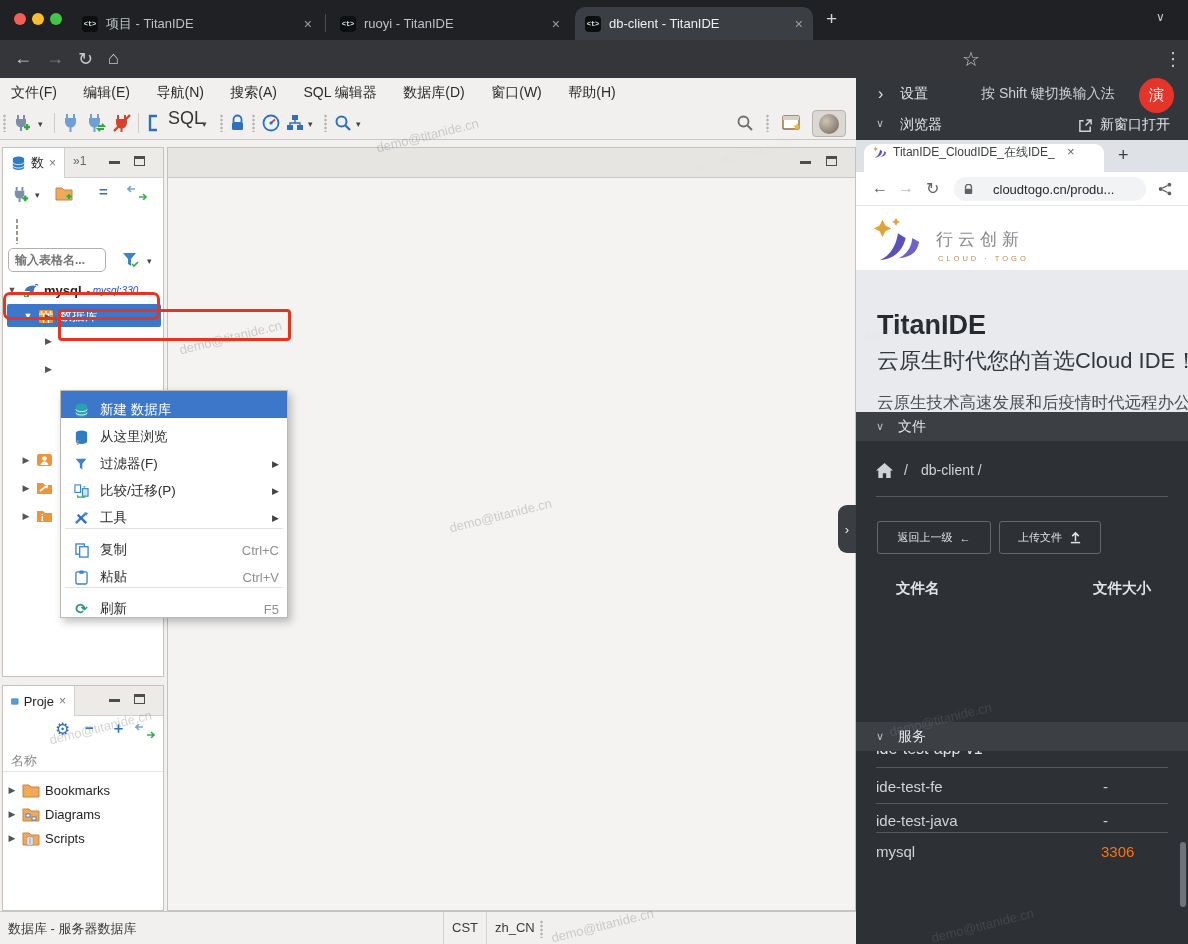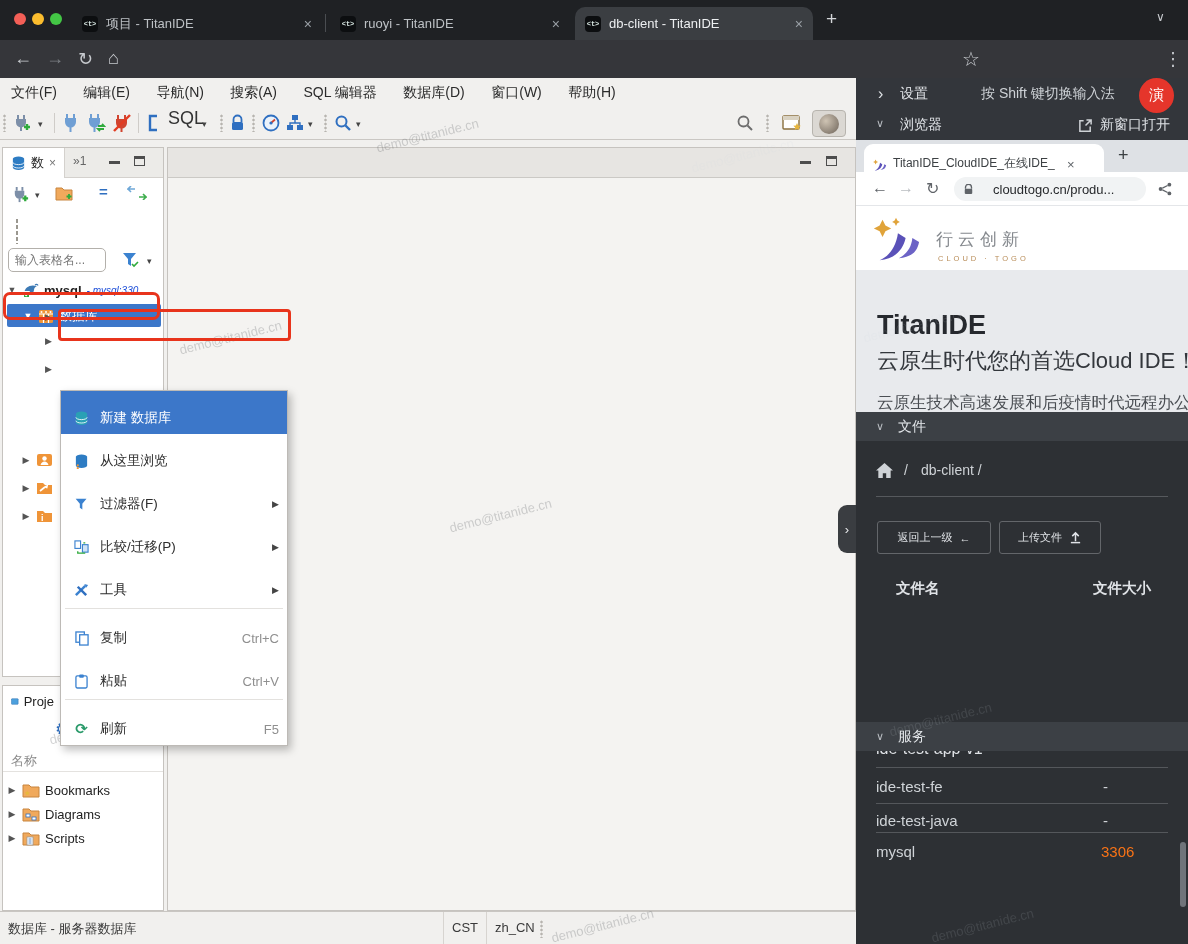--- a/index.html
+++ b/index.html
@@ -34,35 +34,35 @@
   .panel{position:absolute;background:#fff;border:1px solid #c6c3bf;}
   .ptabs{position:absolute;left:0;top:0;right:0;height:30px;background:#ecebe8;border-bottom:1px solid #d4d1cd;}
   .ptab{position:absolute;left:0;top:0;height:30px;background:#fff;border-right:1px solid #d4d1cd;display:flex;align-items:center;gap:5px;padding:0 8px;font-size:13px;color:#222;}
   .winmin{position:absolute;width:11px;height:3px;background:#4d4d4d;}
   .winmax{position:absolute;width:11px;height:10px;border:1.5px solid #4d4d4d;border-top:3.5px solid #4d4d4d;}
   .trow{position:absolute;display:flex;align-items:center;font-size:13px;color:#222;height:24px;gap:5px;white-space:nowrap;}
   .tw{color:#555;font-size:9px;width:10px;text-align:center;flex:none;}
   .redbox{position:absolute;border:3px solid #e8341c;border-radius:7px;pointer-events:none;z-index:60;}
   
   #cmenu{position:absolute;left:60px;top:312px;width:228px;background:#fff;border:1px solid #bdbab6;box-shadow:3px 4px 8px rgba(0,0,0,.25);z-index:40;}
-  .mrow{display:flex;align-items:center;height:43px;padding:11px 8px 0 12px;font-size:13.5px;color:#2d2d2d;gap:10px;}
+  .mrow{display:flex;align-items:center;height:27px;padding:11px 8px 0 12px;font-size:13.5px;color:#2d2d2d;gap:10px;}
   .mrow .sc{margin-left:auto;color:#8f8f8f;font-size:13px;}
   .mrow .sub{margin-left:auto;color:#444;font-size:9px;}
   .mrow.hl{background:#3c77c9;color:#fff;}
   .msep{height:1px;background:#e3e1de;margin:2px 4px;}
   .micon{width:17px;height:17px;flex:none;display:flex;align-items:center;justify-content:center;}
   
   #rpanel{position:absolute;left:856px;top:78px;width:332px;height:866px;background:#33363b;color:#dfe2e6;}
   .sechead{position:absolute;left:0;width:332px;height:29px;background:#3c4045;display:flex;align-items:center;gap:10px;padding:0 0 0 20px;font-size:14px;color:#e3e6ea;}
   .chev{font-size:11px;color:#b9bdc2;width:12px;display:inline-block;}
   .darkarea{position:absolute;left:0;width:332px;background:#2d3034;}
   .obtn{position:absolute;height:33px;border:1px solid #63666a;border-radius:3px;color:#e0e3e7;font-size:11px;display:flex;align-items:center;justify-content:center;gap:7px;background:transparent;}
   
   #ibtabs{position:absolute;left:0;top:62px;width:332px;height:32px;background:#dee1e5;}
-  #ibtab{position:absolute;left:8px;top:4px;width:240px;height:28px;background:#fff;border-radius:9px 9px 0 0;display:flex;align-items:flex-end;gap:6px;padding:0 8px;color:#3c4043;font-size:12px;}
+  #ibtab{position:absolute;left:8px;top:4px;width:240px;height:28px;background:#fff;border-radius:9px 9px 0 0;display:flex;align-items:flex-start;gap:6px;padding:0 8px;color:#3c4043;font-size:12px;}
   #ibnav{position:absolute;left:0;top:94px;width:332px;height:34px;background:#fff;border-bottom:1px solid #e4e6e9;}
   #ibpill{position:absolute;left:98px;top:5px;width:192px;height:24px;border-radius:12px;background:#f1f3f4;display:flex;align-items:center;gap:20px;padding:0 10px;font-size:13px;color:#27292c;}
   .gico{color:#5f6368;font-size:16px;position:absolute;top:7px;}
   #brand{position:absolute;left:0;top:128px;width:332px;height:64px;background:#fff;}
   #hero{position:absolute;left:0;top:192px;width:332px;height:142px;background:#e8eaed;overflow:hidden;}
   .svc-sep{position:absolute;left:20px;width:292px;height:1px;background:#54575b;}
 </style>
 </head>
 <body>
 
@@ -247,21 +247,21 @@
             <path d="M14 9v5M11.5 11.5h5" stroke="#2faa3c" stroke-width="1.8"></path>
           </svg>
         <span class="a" style="left:96px;top:5px;color:#2f6fc0;font-weight:bold;font-size:15px">=</span>
         <svg class="a" style="left:124px;top:8px" width="20" height="14" viewBox="0 0 20 14">
             <path d="M8 3H1l3-3M1 3l3 3" stroke="#6fa8d8" stroke-width="1.6" fill="none"></path>
             <path d="M12 11h7l-3-3M19 11l-3 3" stroke="#3fae4e" stroke-width="1.6" fill="none"></path>
           </svg>
       </div>
       <div class="a" style="left:12px;top:70px;width:4px;height:26px;background-image:radial-gradient(#9a978f 1.2px,transparent 1.4px);background-size:4px 6px"></div>
 
-      <input class="a" style="left: 5px; top: 100px; width: 98px; height: 24px; border: 1px solid rgb(179, 176, 171); border-radius: 5px; font-size: 12px; padding: 0px 6px; color: rgb(51, 51, 51);" value="" placeholder="输入表格名...">
+      <input class="a" style="left: 5px; top: 100px; width: 98px; height: 24px; border: 1px solid rgb(179, 176, 171); border-radius: 5px; font-size: 12px; padding: 0px 6px; color: rgb(51, 51, 51); font-weight: bold;" value="" placeholder="输入表格名...">
       <svg class="a" style="left:118px;top:103px" width="18" height="18" viewBox="0 0 18 18">
           <path d="M2 2h13l-5 6v7l-3-2V8z" fill="#3b82d0"></path>
           <path d="M11 13l2 2 4-4" stroke="#2faa3c" stroke-width="1.6" fill="none"></path>
         </svg>
       <span class="dd" style="left:144px;top:108px">▾</span>
 
       <div class="trow" style="left:4px;top:130px;width:170px">
         <span class="tw">▼</span>
         <svg width="17" height="16" viewBox="0 0 17 16">
             <path d="M2 11C3 5 8 2 15 4c-2 1-3 2-3 4 0 2-2 4-5 4z" fill="#3d7ab5"></path>

